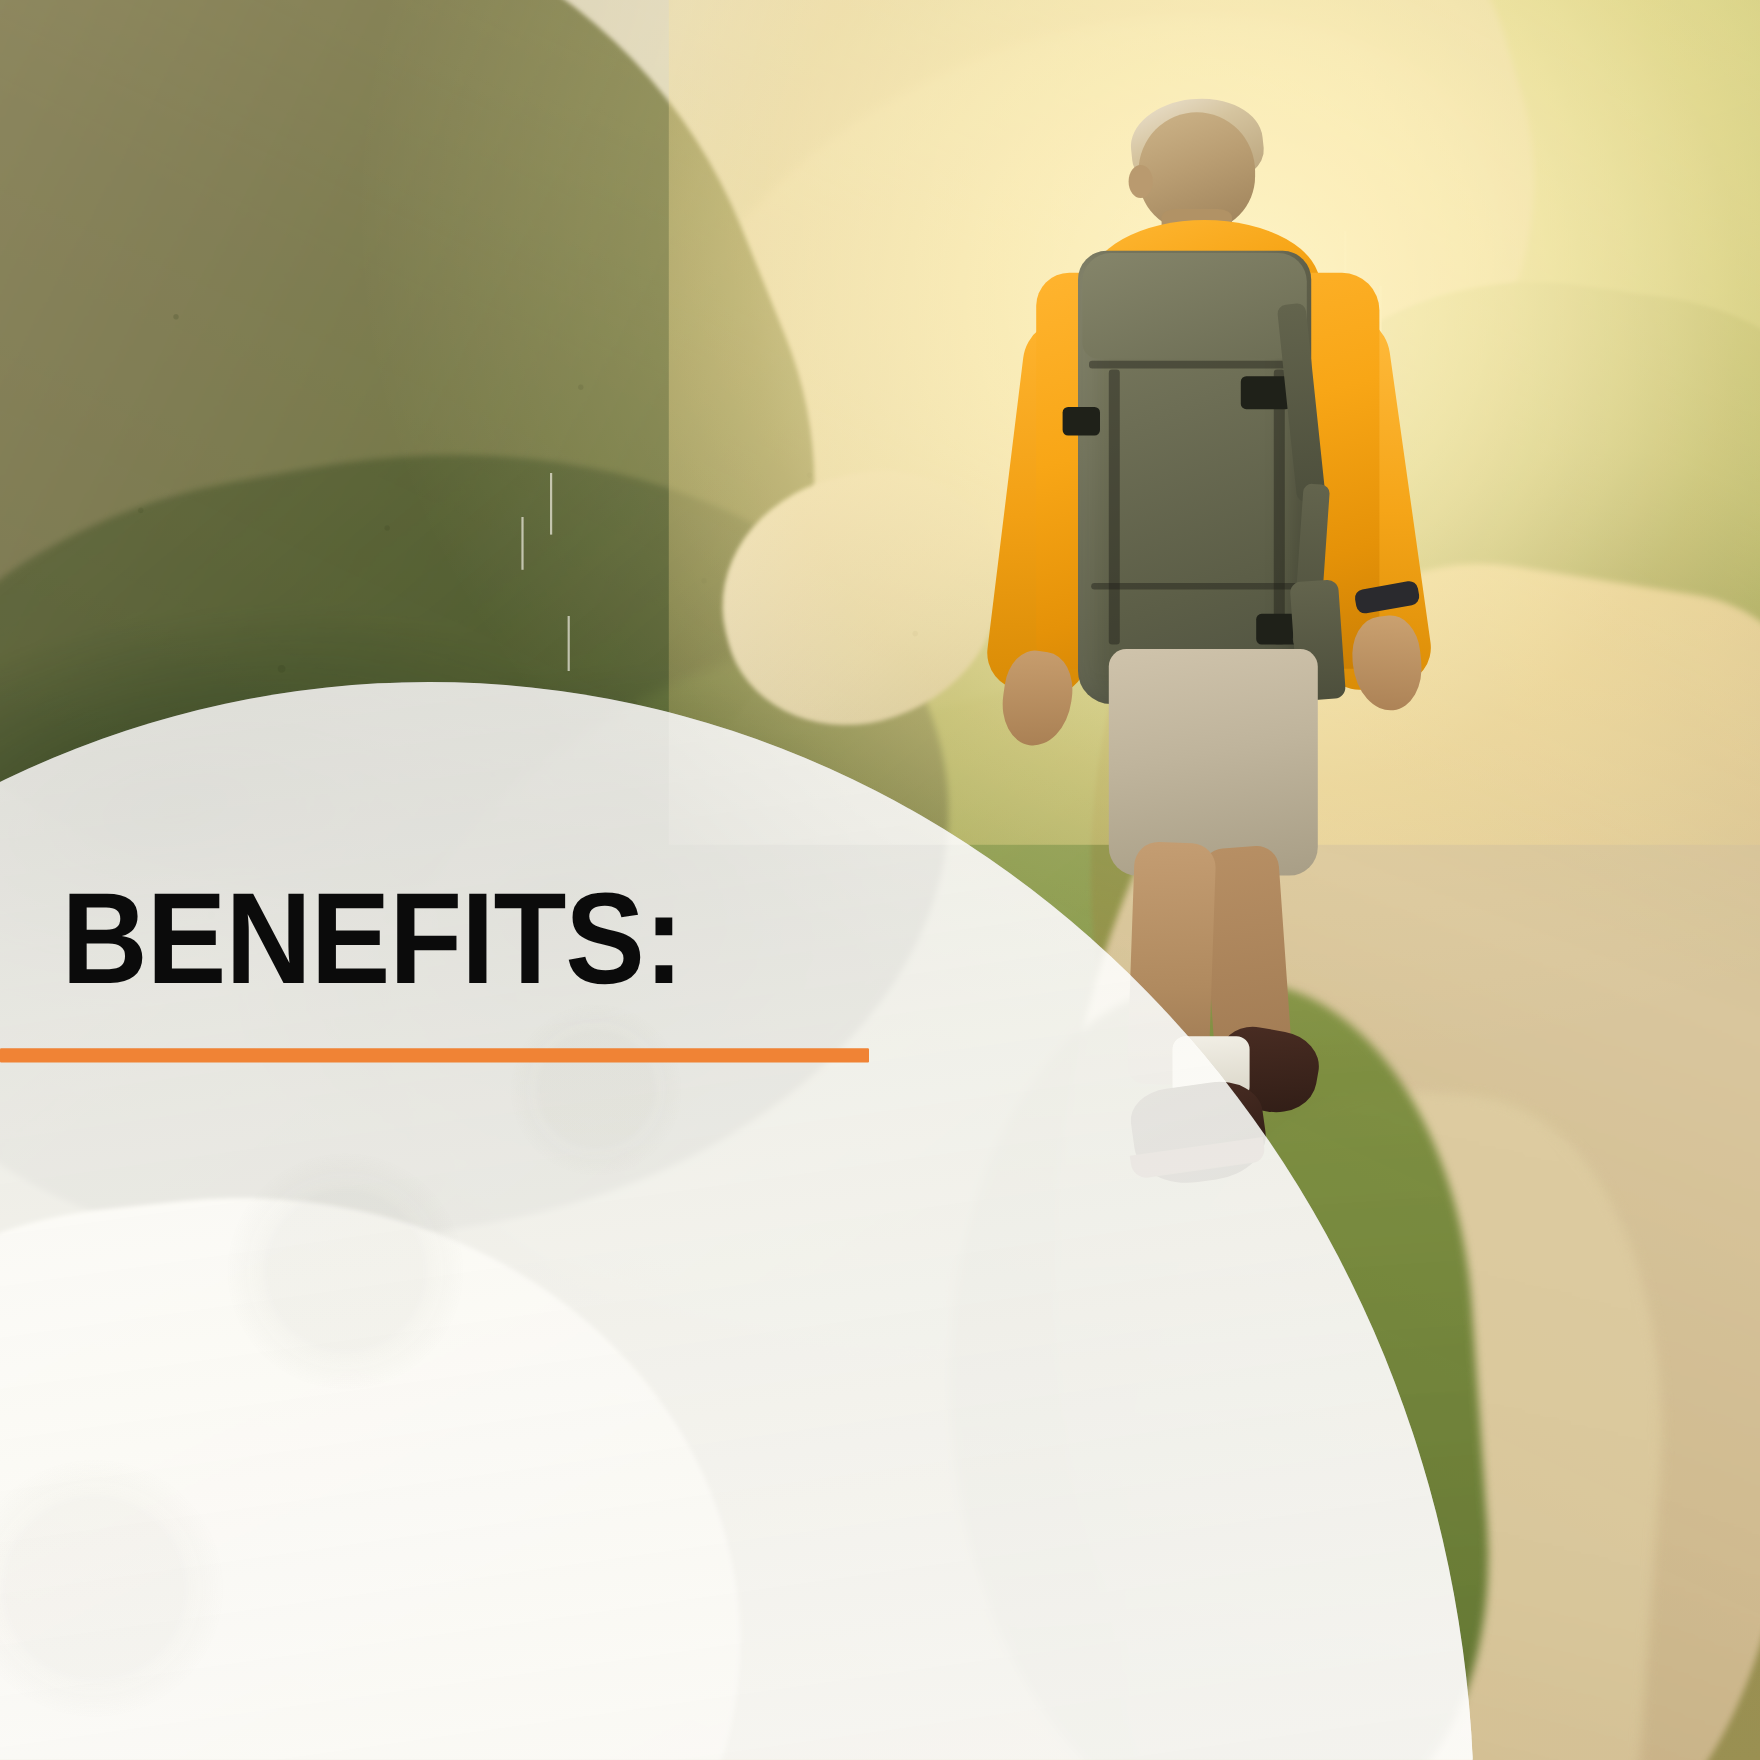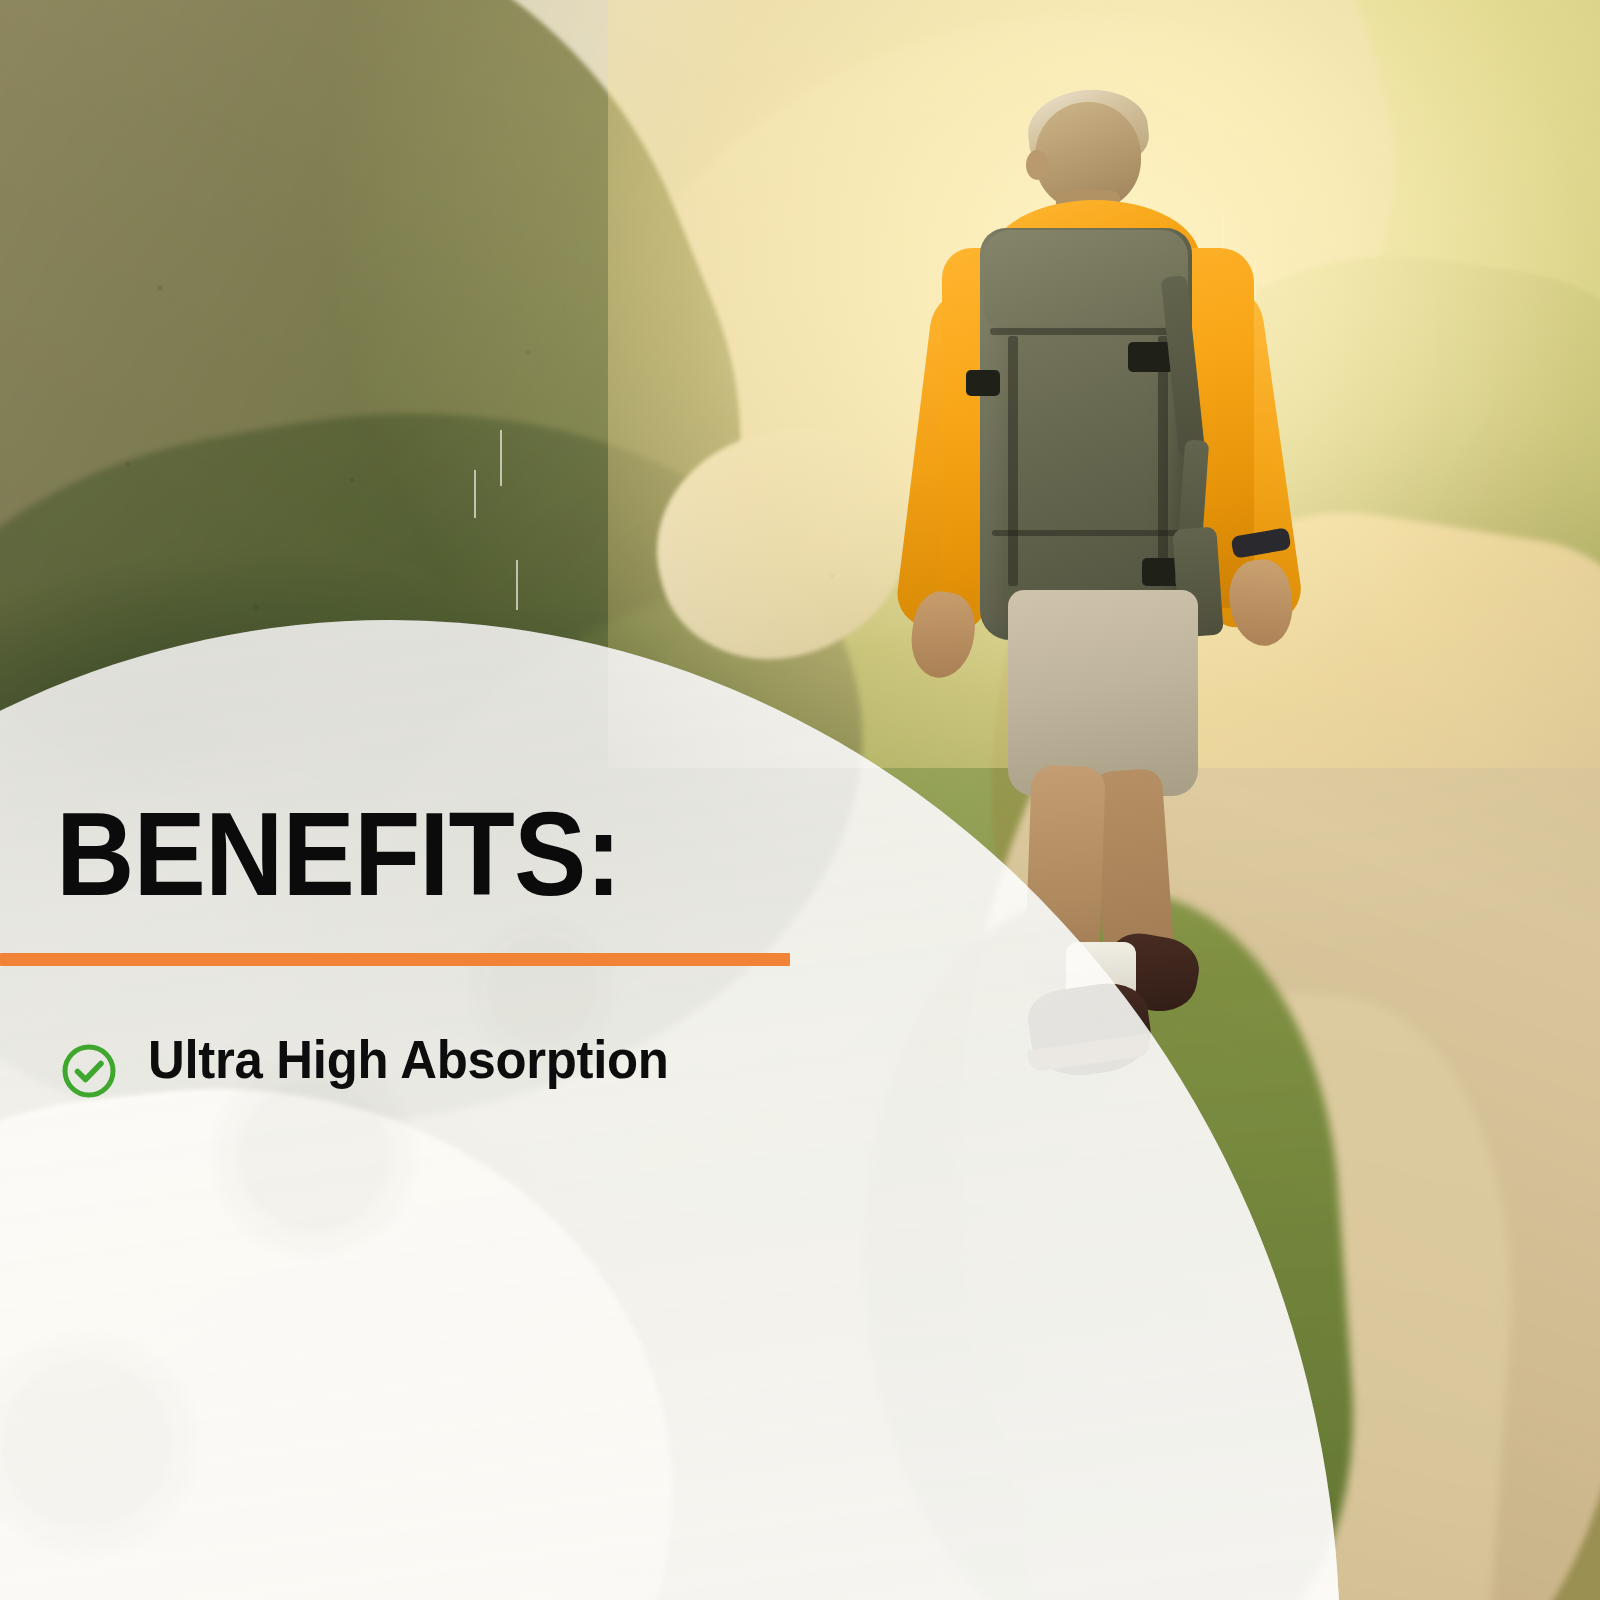--- a/index.html
+++ b/index.html
@@ -464,28 +464,19 @@
   </div>
 
   <div class="content">
 
     <h1 class="title">BENEFITS:</h1>
 
     <div class="rule"></div>
 
     <ul class="benefits">
 
-      <li class="benefit">
-        <span class="check">
-          <svg viewBox="0 0 58 58" aria-hidden="true">
-            <circle cx="29" cy="29" r="24" fill="none" stroke="#3FA72E" stroke-width="5"></circle>
-            <path d="M17.5 29.5 L25.5 37.5 L41 21.5" fill="none" stroke="#3FA72E" stroke-width="5.5" stroke-linecap="round" stroke-linejoin="round"></path>
-          </svg>
-        </span>
-        <span class="btext"><span>Ultra High Absorption</span></span>
-      </li>
 
 
 
     </ul>
   </div>
 
 </div>
 
 </body></html>

